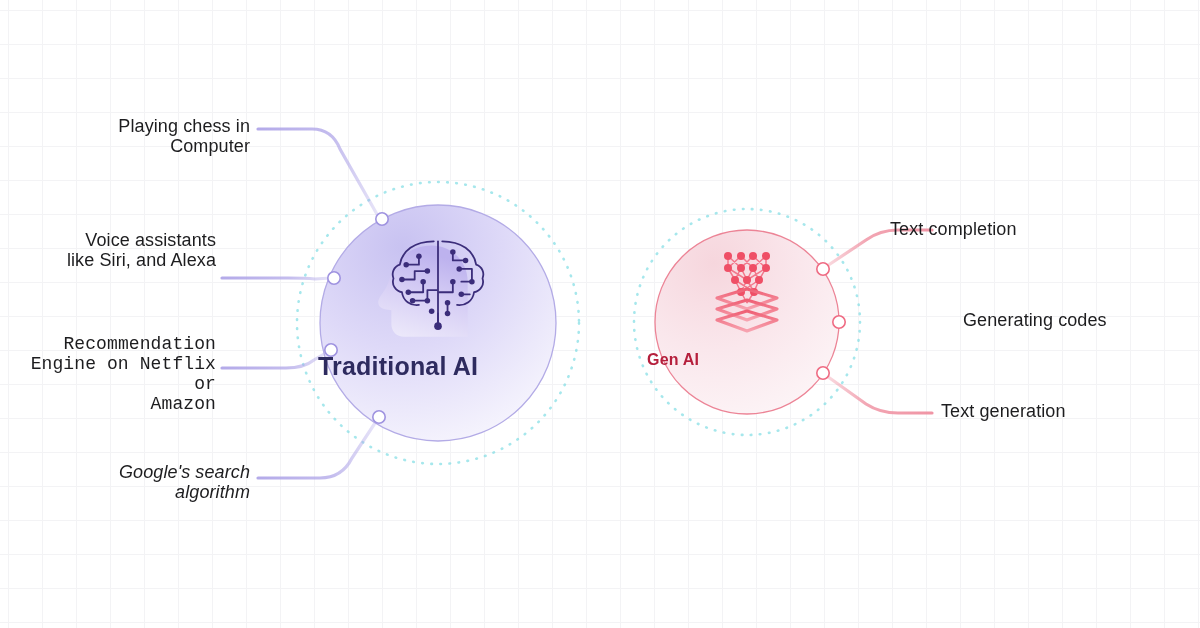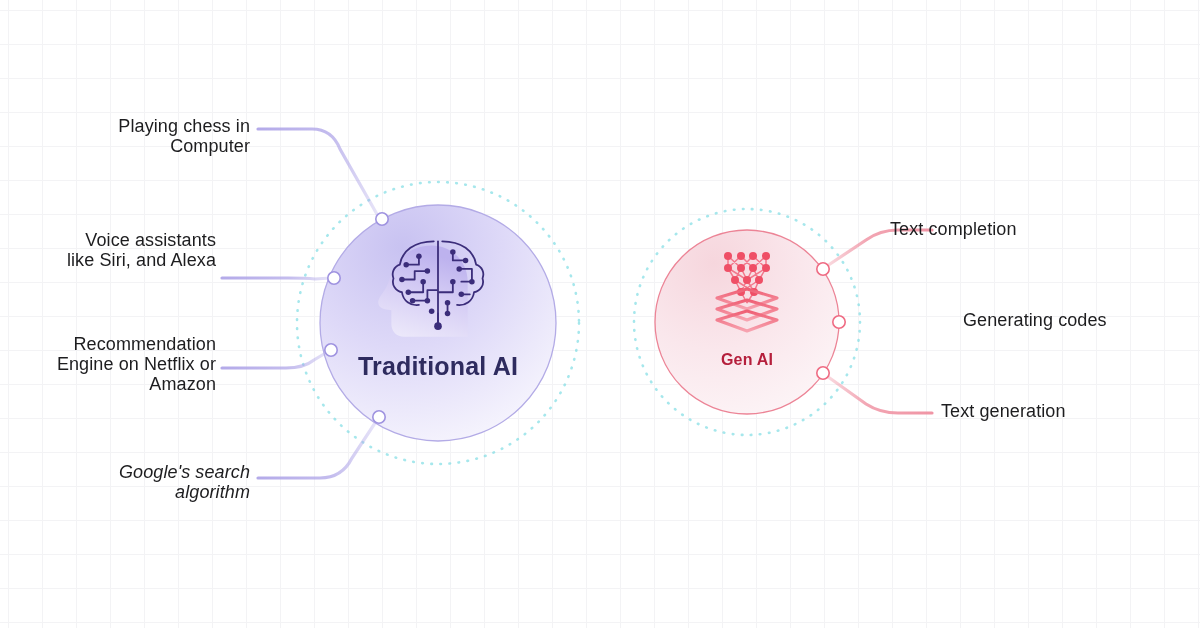--- a/index.html
+++ b/index.html
@@ -37,21 +37,21 @@
     letter-spacing: 0.1px;
     white-space: pre-line;
   }
   .label.left  { text-align: right; }
   .label.right { text-align: left; }
 
   .node-title {
     position: absolute;
     font-weight: bold;
     letter-spacing: 0.2px;
-    text-align: center;
+    text-align: left;
     white-space: nowrap;
   }
   #title-traditional {
     font-size: 25px;
     color: #2e2b5f;
   }
   #title-gen {
     font-size: 16px;
     color: #b51f3c;
   }
@@ -231,21 +231,21 @@
   <div class="node-title" id="title-traditional" style="left:318px; top:352px; width:240px;">Traditional AI</div>
 
   <div class="node-title" id="title-gen" style="left:647px; top:351px; width:200px;">Gen AI</div>
 
   <div class="label left" style="left:50px; top:116px; width:200px;">Playing chess in
 Computer</div>
 
   <div class="label left" style="left:16px; top:230px; width:200px;">Voice assistants
 like Siri, and Alexa</div>
 
-  <div class="label left" style="left:16px; top:334px; width:200px;">Recommendation
+  <div class="label left" style="left:16px; top:334px; width:200px;font-family:Liberation Mono, monospace;">Recommendation
 Engine on Netflix or
 Amazon</div>
 
   <div class="label left" style="left:50px; top:462px; width:200px;font-style:italic;">Google's search
 algorithm</div>
 
   <div class="label right" style="left:890px; top:219px; width:230px;">Text completion</div>
 
   <div class="label right" style="left:963px; top:310px; width:230px;">Generating codes</div>
 

